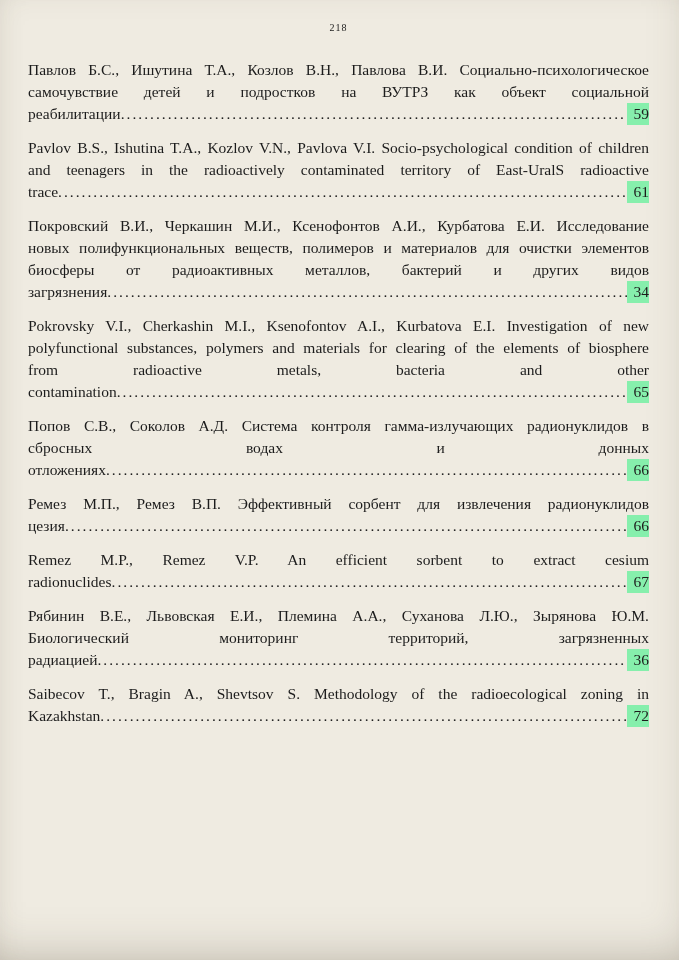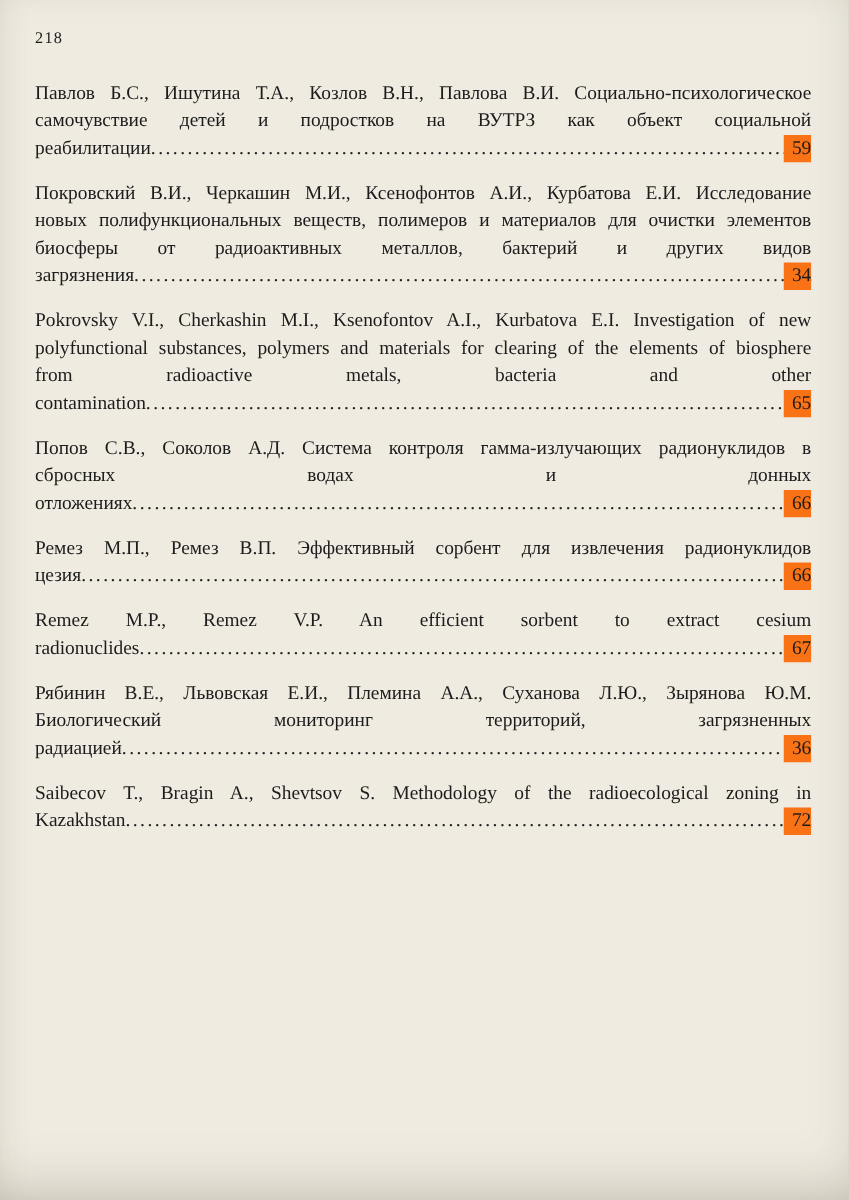--- a/index.html
+++ b/index.html
@@ -14,54 +14,54 @@
     min-height: 960px;
     margin: 0 auto;
     background: #efebe1;
     color: #1c1c1c;
     padding: 14px 30px 18px 28px;
     box-shadow:
       inset -6px -26px 50px -28px rgba(80, 70, 50, 0.35),
       inset 10px 6px 40px -30px rgba(80, 70, 50, 0.25);
   }
   .page-number {
-    text-align: left;
-    font-size: 13px;
+    text-align: center;
+    font-size: 10px;
     letter-spacing: 1px;
     margin: 8px 0 26px 0;
   }
   .toc-entry {
     overflow: hidden;
     text-align: justify;
     font-size: 15.5px;
     line-height: 22px;
     word-spacing: 2px;
     margin-bottom: 12px;
-    margin-top: 14px;
   }
   .toc-entry .enum {
     float: right;
     position: relative;      
-    background: #f97316;     
+    background: #86efac;     
     padding-left: 7px;
   }
   .toc-entry .dots::after {
     content: "....................................................................................................................................................................................................................................................";
     white-space: nowrap;
     letter-spacing: 2px;
   }
 </style>
 </head>
 <body>
 
 <div class="page">
   <div class="page-number">218</div>
   <div class="toc">
   <p class="toc-entry"><span class="etext">Павлов Б.С., Ишутина Т.А., Козлов В.Н., Павлова В.И. Социально-психологическое самочувствие детей и подростков на ВУТРЗ как объект социальной реабилитации</span><span class="enum">59</span><span class="dots"></span></p>
 
+  <p class="toc-entry"><span class="etext">Pavlov B.S., Ishutina T.A., Kozlov V.N., Pavlova V.I. Socio-psychological condition of children and teenagers in the radioactively contaminated territory of East-UralS radioactive trace</span><span class="enum">61</span><span class="dots"></span></p>
 
 
   <p class="toc-entry"><span class="etext">Покровский В.И., Черкашин М.И., Ксенофонтов А.И., Курбатова Е.И. Исследование новых полифункциональных веществ, полимеров и материалов для очистки элементов биосферы от радиоактивных металлов, бактерий и других видов загрязнения</span><span class="enum">34</span><span class="dots"></span></p>
 
   <p class="toc-entry"><span class="etext">Pokrovsky V.I., Cherkashin M.I., Ksenofontov A.I., Kurbatova E.I. Investigation of new polyfunctional substances, polymers and materials for clearing of the elements of biosphere from radioactive metals, bacteria and other contamination</span><span class="enum">65</span><span class="dots"></span></p>
 
   <p class="toc-entry"><span class="etext">Попов С.В., Соколов А.Д. Система контроля гамма-излучающих радионуклидов в сбросных водах и донных отложениях</span><span class="enum">66</span><span class="dots"></span></p>
 
   <p class="toc-entry"><span class="etext">Ремез М.П., Ремез В.П. Эффективный сорбент для извлечения радионуклидов цезия</span><span class="enum">66</span><span class="dots"></span></p>
 

